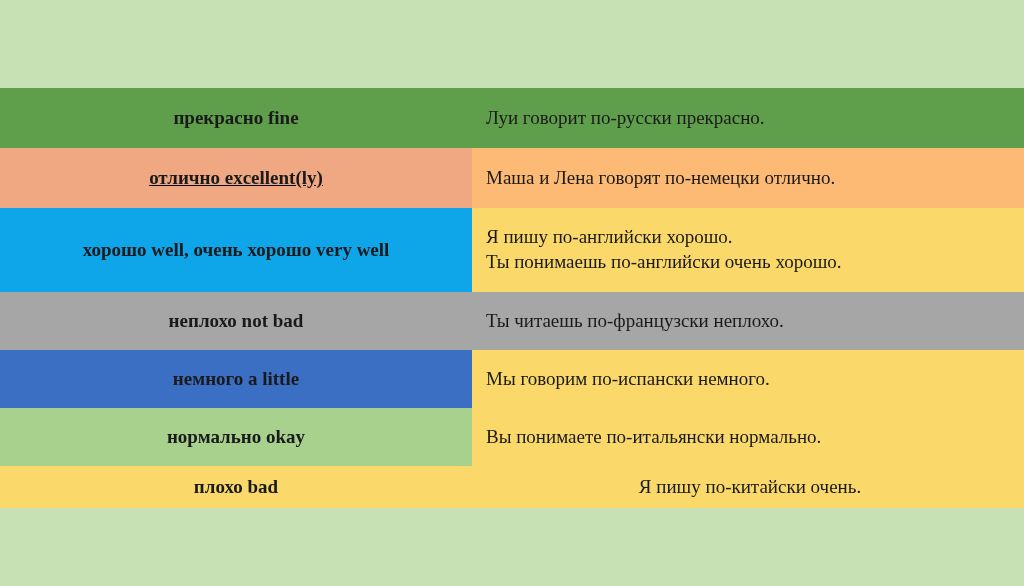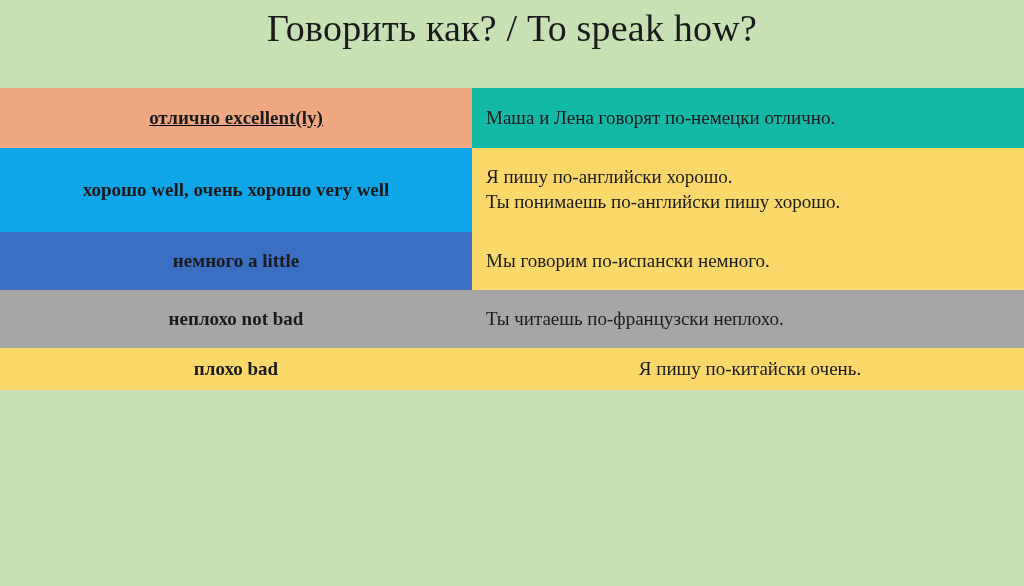--- a/index.html
+++ b/index.html
@@ -73,21 +73,21 @@
   .header .cell-left {
     text-decoration: underline;
   }
   .row-header-left { background: #5b9bd5; height: 84px; }
   .row-header-right { background: #fad96a; height: 84px; }
 
   .row1-left  { background: #5f9e4b; height: 60px; }
   .row1-right { background: #5f9e4b; height: 60px; }
 
   .row2-left  { background: #f0a882; height: 60px; text-decoration: underline; }
-  .row2-right { background: #14b8a6; height: 60px; }
+  .row2-right { background: #fdba74; height: 60px; }
 
   .row3-left  { background: #0ea5e9; height: 84px; }
   .row3-right { background: #fad96a; height: 84px; }
 
   .row4-left  { background: #a6a6a6; height: 58px; }
   .row4-right { background: #a6a6a6; height: 58px; }
 
   .row5-left  { background: #3a6fc4; height: 58px; }
   .row5-right { background: #fad96a; height: 58px; }
 
@@ -98,75 +98,94 @@
   .row7-right { background: #fad96a; height: 42px; }
 
   .cell-right.centered { text-align: center; }
   .line { display: block; }
 </style>
 </head>
 <body>
 
 <div class="slide">
 
-  <div class="title">Говорить как? / To speak how?</div>
 
   <table class="table">
     <colgroup>
       <col class="col-left">
       <col class="col-right">
     </colgroup>
     <tbody>
 
+      <tr>
+        <td class="row1-left">
+          <div class="cell-left">прекрасно   fine</div>
+        </td>
+        <td class="row1-right">
+          <div class="cell-right">
+            <span class="line">Луи говорит по-русски прекрасно.</span>
+          </div>
+        </td>
+      </tr>
 
       <tr>
         <td class="row2-left">
           <div class="cell-left">отлично  excellent(ly)</div>
         </td>
         <td class="row2-right">
           <div class="cell-right">
             <span class="line">Маша и Лена говорят по-немецки отлично.</span>
           </div>
         </td>
       </tr>
 
       <tr>
         <td class="row3-left">
           <div class="cell-left">хорошо  well, очень хорошо   very well</div>
         </td>
         <td class="row3-right">
           <div class="cell-right">
             <span class="line">Я пишу по-английски хорошо.</span>
-            <span class="line">Ты понимаешь по-английски пишу хорошо.</span>
+            <span class="line">Ты понимаешь по-английски очень хорошо.</span>
+          </div>
+        </td>
+      </tr>
+
+      <tr>
+        <td class="row4-left">
+          <div class="cell-left">неплохо   not bad</div>
+        </td>
+        <td class="row4-right">
+          <div class="cell-right">
+            <span class="line">Ты читаешь по-французски неплохо.</span>
           </div>
         </td>
       </tr>
 
       <tr>
         <td class="row5-left">
           <div class="cell-left">немного   a little</div>
         </td>
         <td class="row5-right">
           <div class="cell-right">
             <span class="line">Мы говорим по-испански немного.</span>
           </div>
         </td>
       </tr>
 
       <tr>
-        <td class="row4-left">
-          <div class="cell-left">неплохо   not bad</div>
+        <td class="row6-left">
+          <div class="cell-left">нормально   okay</div>
         </td>
-        <td class="row4-right">
+        <td class="row6-right">
           <div class="cell-right">
-            <span class="line">Ты читаешь по-французски неплохо.</span>
+            <span class="line">Вы понимаете по-итальянски нормально.</span>
           </div>
         </td>
       </tr>
-
 
       <tr>
         <td class="row7-left">
           <div class="cell-left">плохо   bad</div>
         </td>
         <td class="row7-right">
           <div class="cell-right centered">
             <span class="line">Я пишу по-китайски очень.</span>
           </div>
         </td>

